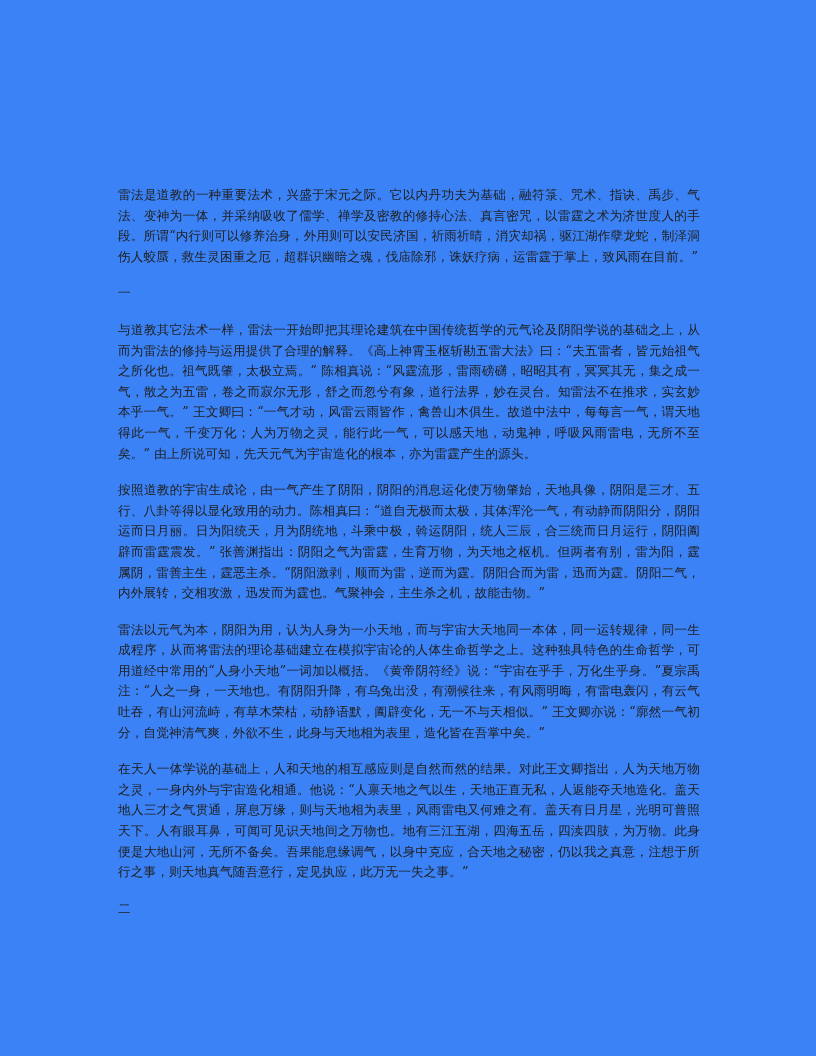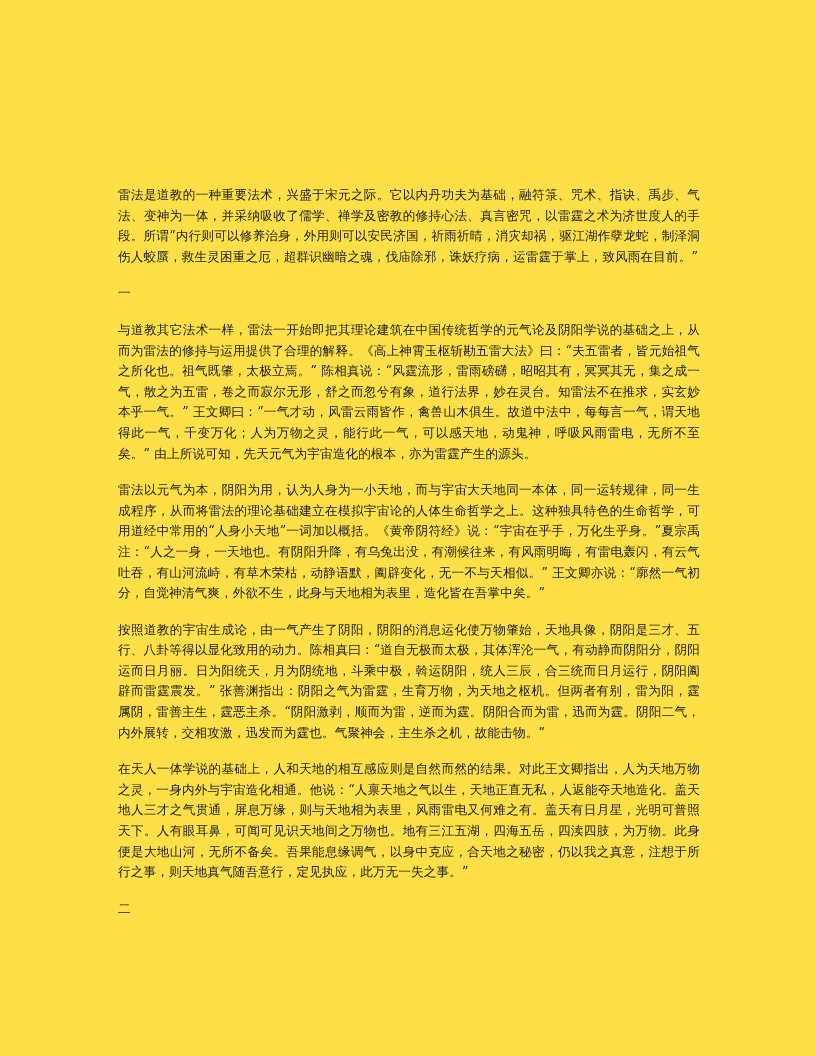--- a/index.html
+++ b/index.html
@@ -9,21 +9,21 @@
     background: #ffffff;
   }
   body {
     font-family: "DejaVu Serif", "Liberation Serif", serif;
     color: #1a1a1a;
   }
   .page {
     position: relative;
     width: 816px;
     height: 1056px;
-    background: #fde047;
+    background: #3b82f6;
     overflow: hidden;
     box-sizing: border-box;
   }
   .content {
     position: absolute;
     left: 118px;
     top: 185px;
     width: 582px;
   }
   p.para {
@@ -54,22 +54,22 @@
 
 <div class="page">
   <div class="content">
 
     <p class="para">雷法是道教的一种重要法术，兴盛于宋元之际。它以内丹功夫为基础，融符箓、咒术、指诀、禹步、气法、变神为一体，并采纳吸收了儒学、禅学及密教的修持心法、真言密咒，以雷霆之术为济世度人的手段。所谓“内行则可以修养治身，外用则可以安民济国，祈雨祈晴，消灾却祸，驱江湖作孽龙蛇，制泽洞伤人蛟蜃，救生灵困重之厄，超群识幽暗之魂，伐庙除邪，诛妖疗病，运雷霆于掌上，致风雨在目前。”</p>
 
     <p class="section-num">一</p>
 
     <p class="para">与道教其它法术一样，雷法一开始即把其理论建筑在中国传统哲学的元气论及阴阳学说的基础之上，从而为雷法的修持与运用提供了合理的解释。《高上神霄玉枢斩勘五雷大法》曰：“夫五雷者，皆元始祖气之所化也。祖气既肇，太极立焉。” 陈相真说：“风霆流形，雷雨磅礴，昭昭其有，冥冥其无，集之成一气，散之为五雷，卷之而寂尔无形，舒之而忽兮有象，道行法界，妙在灵台。知雷法不在推求，实玄妙本乎一气。” 王文卿曰：“一气才动，风雷云雨皆作，禽兽山木俱生。故道中法中，每每言一气，谓天地得此一气，千变万化；人为万物之灵，能行此一气，可以感天地，动鬼神，呼吸风雨雷电，无所不至矣。” 由上所说可知，先天元气为宇宙造化的根本，亦为雷霆产生的源头。</p>
 
+    <p class="para">按照道教的宇宙生成论，由一气产生了阴阳，阴阳的消息运化使万物肇始，天地具像，阴阳是三才、五行、八卦等得以显化致用的动力。陈相真曰：“道自无极而太极，其体浑沦一气，有动静而阴阳分，阴阳运而日月丽。日为阳统天，月为阴统地，斗乘中极，斡运阴阳，统人三辰，合三统而日月运行，阴阳阖辟而雷霆震发。” 张善渊指出：阴阳之气为雷霆，生育万物，为天地之枢机。但两者有别，雷为阳，霆属阴，雷善主生，霆恶主杀。“阴阳激剥，顺而为雷，逆而为霆。阴阳合而为雷，迅而为霆。阴阳二气，内外展转，交相攻激，迅发而为霆也。气聚神会，主生杀之机，故能击物。”</p>
+
     <p class="para">雷法以元气为本，阴阳为用，认为人身为一小天地，而与宇宙大天地同一本体，同一运转规律，同一生成程序，从而将雷法的理论基础建立在模拟宇宙论的人体生命哲学之上。这种独具特色的生命哲学，可用道经中常用的“人身小天地”一词加以概括。《黄帝阴符经》说：“宇宙在乎手，万化生乎身。”夏宗禹注：“人之一身，一天地也。有阴阳升降，有乌兔出没，有潮候往来，有风雨明晦，有雷电轰闪，有云气吐吞，有山河流峙，有草木荣枯，动静语默，阖辟变化，无一不与天相似。” 王文卿亦说：“廓然一气初分，自觉神清气爽，外欲不生，此身与天地相为表里，造化皆在吾掌中矣。”</p>
-
-    <p class="para">按照道教的宇宙生成论，由一气产生了阴阳，阴阳的消息运化使万物肇始，天地具像，阴阳是三才、五行、八卦等得以显化致用的动力。陈相真曰：“道自无极而太极，其体浑沦一气，有动静而阴阳分，阴阳运而日月丽。日为阳统天，月为阴统地，斗乘中极，斡运阴阳，统人三辰，合三统而日月运行，阴阳阖辟而雷霆震发。” 张善渊指出：阴阳之气为雷霆，生育万物，为天地之枢机。但两者有别，雷为阳，霆属阴，雷善主生，霆恶主杀。“阴阳激剥，顺而为雷，逆而为霆。阴阳合而为雷，迅而为霆。阴阳二气，内外展转，交相攻激，迅发而为霆也。气聚神会，主生杀之机，故能击物。”</p>
 
     <p class="para">在天人一体学说的基础上，人和天地的相互感应则是自然而然的结果。对此王文卿指出，人为天地万物之灵，一身内外与宇宙造化相通。他说：“人禀天地之气以生，天地正直无私，人返能夺天地造化。盖天地人三才之气贯通，屏息万缘，则与天地相为表里，风雨雷电又何难之有。盖天有日月星，光明可普照天下。人有眼耳鼻，可闻可见识天地间之万物也。地有三江五湖，四海五岳，四渎四肢，为万物。此身便是大地山河，无所不备矣。吾果能息缘调气，以身中克应，合天地之秘密，仍以我之真意，注想于所行之事，则天地真气随吾意行，定见执应，此万无一失之事。”</p>
 
     <p class="section-num">二</p>
 
   </div>
 </div>
 
 </body></html>

